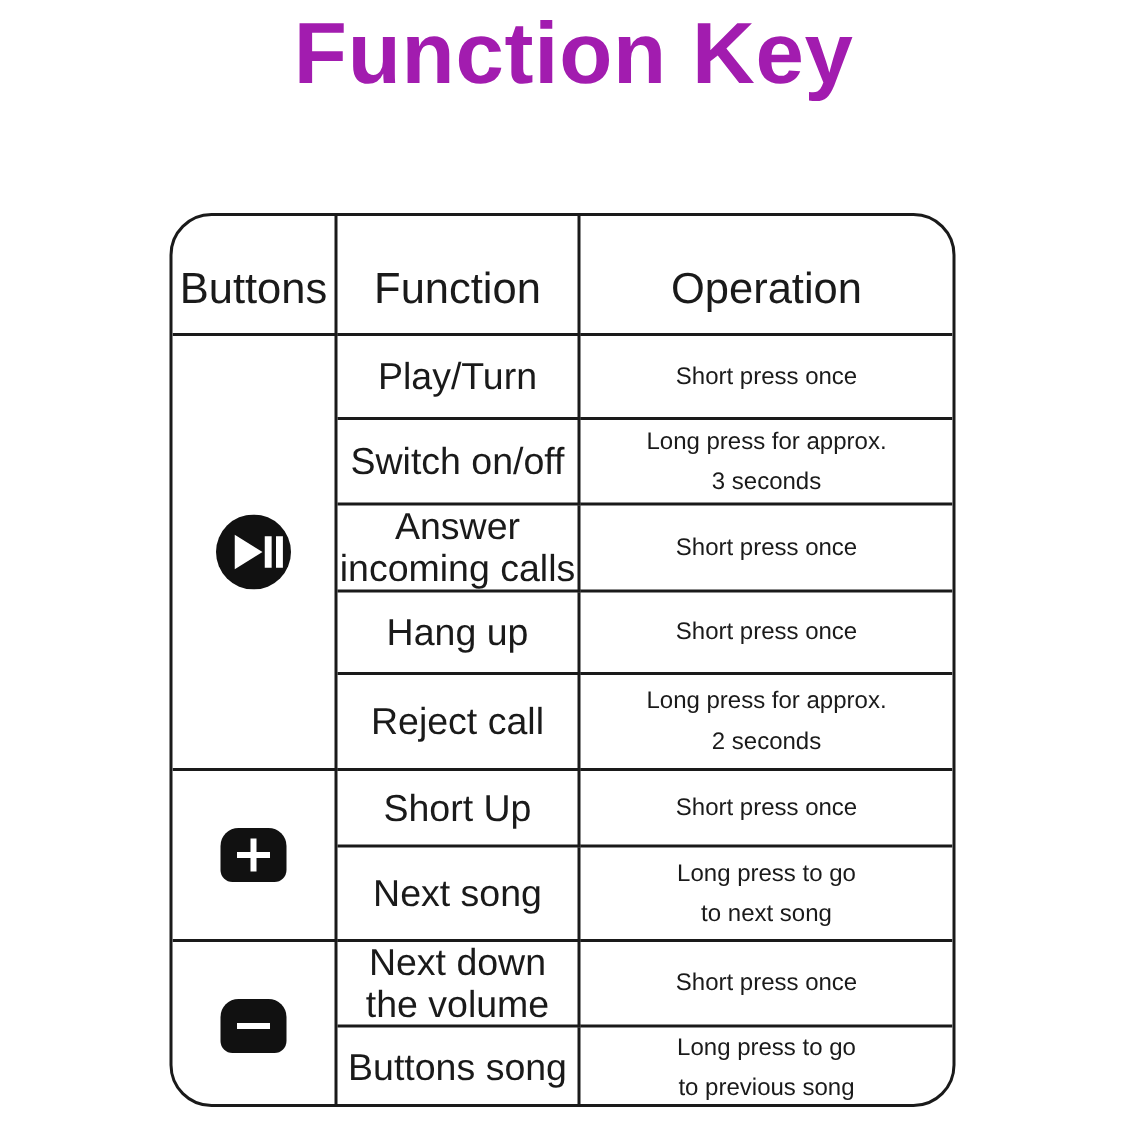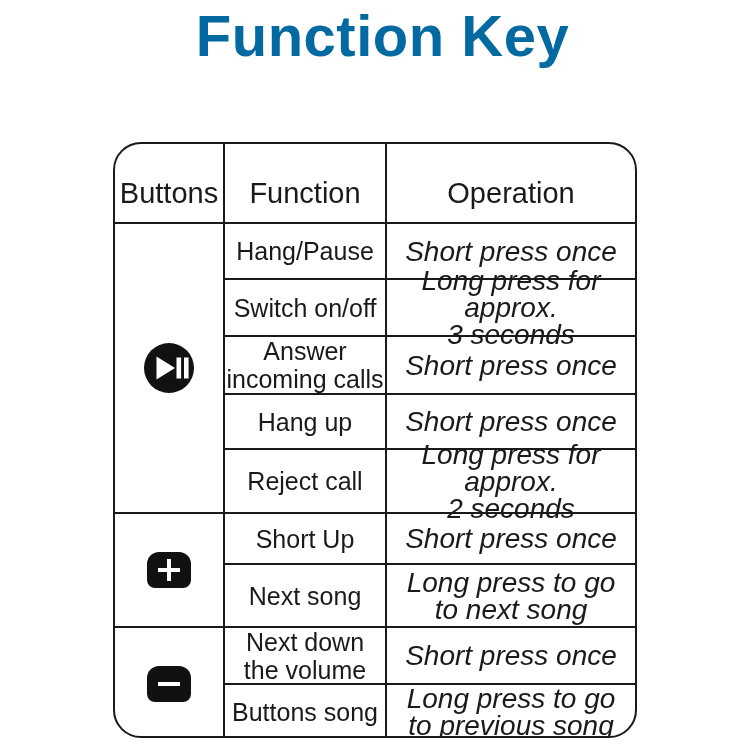--- a/index.html
+++ b/index.html
@@ -19,21 +19,21 @@
 
   
   .page-title{
     position:absolute;
     top:4px;left:0;width:750px;
     text-align:center;
     font-size:58px;
     line-height:63px;
     font-weight:700;
     letter-spacing:0.5px;
-    color:#0369a1;
+    color:#a21caf;
     padding-left:15px;
   }
   .page-title span{display:block;}
 
   
   .func-table{
     position:absolute;
     left:113px;top:142px;
     width:524px;height:596px;
     border:2px solid var(--ink);
@@ -53,21 +53,21 @@
   }
   .br{border-right:2px solid var(--ink);}
   .bb{border-bottom:2px solid var(--ink);}
 
   .head{
     font-size:29px;
     padding-top:20px;
     color:#1a1a1a;
   }
   .fn{font-size:25px;line-height:28px;}
-  .op{font-size:28px;line-height:27px;font-style:italic;}
+  .op{font-size:16px;line-height:27px;}
 
   
   .btn-g1{grid-column:1;grid-row:2 / span 5;}
   .btn-g2{grid-column:1;grid-row:7 / span 2;}
   .btn-g3{grid-column:1;grid-row:9 / span 2;}
 
   
   .pp-circle{width:50px;height:50px;display:block;}
   .keycap{
     width:44px;height:36px;
@@ -103,21 +103,21 @@
 
   <div class="cell btn-g1 br bb">
     <svg class="pp-circle" viewBox="0 0 50 50" aria-hidden="true">
       <circle cx="25" cy="25" r="25" fill="#111"></circle>
       <path d="M12.5 13.5 L12.5 36.5 L31 25 Z" fill="#fff"></path>
       <rect x="32.5" y="14.5" width="4.6" height="21" fill="#fff"></rect>
       <rect x="40" y="14.5" width="4.6" height="21" fill="#fff"></rect>
     </svg>
   </div>
 
-  <div class="cell fn br bb">Hang/Pause</div>
+  <div class="cell fn br bb">Play/Turn</div>
   <div class="cell op bb">Short press once</div>
 
   <div class="cell fn br bb">Switch on/off</div>
   <div class="cell op bb">Long press for approx.
 3 seconds</div>
 
   <div class="cell fn br bb">Answer
 incoming calls</div>
   <div class="cell op bb">Short press once</div>
 

